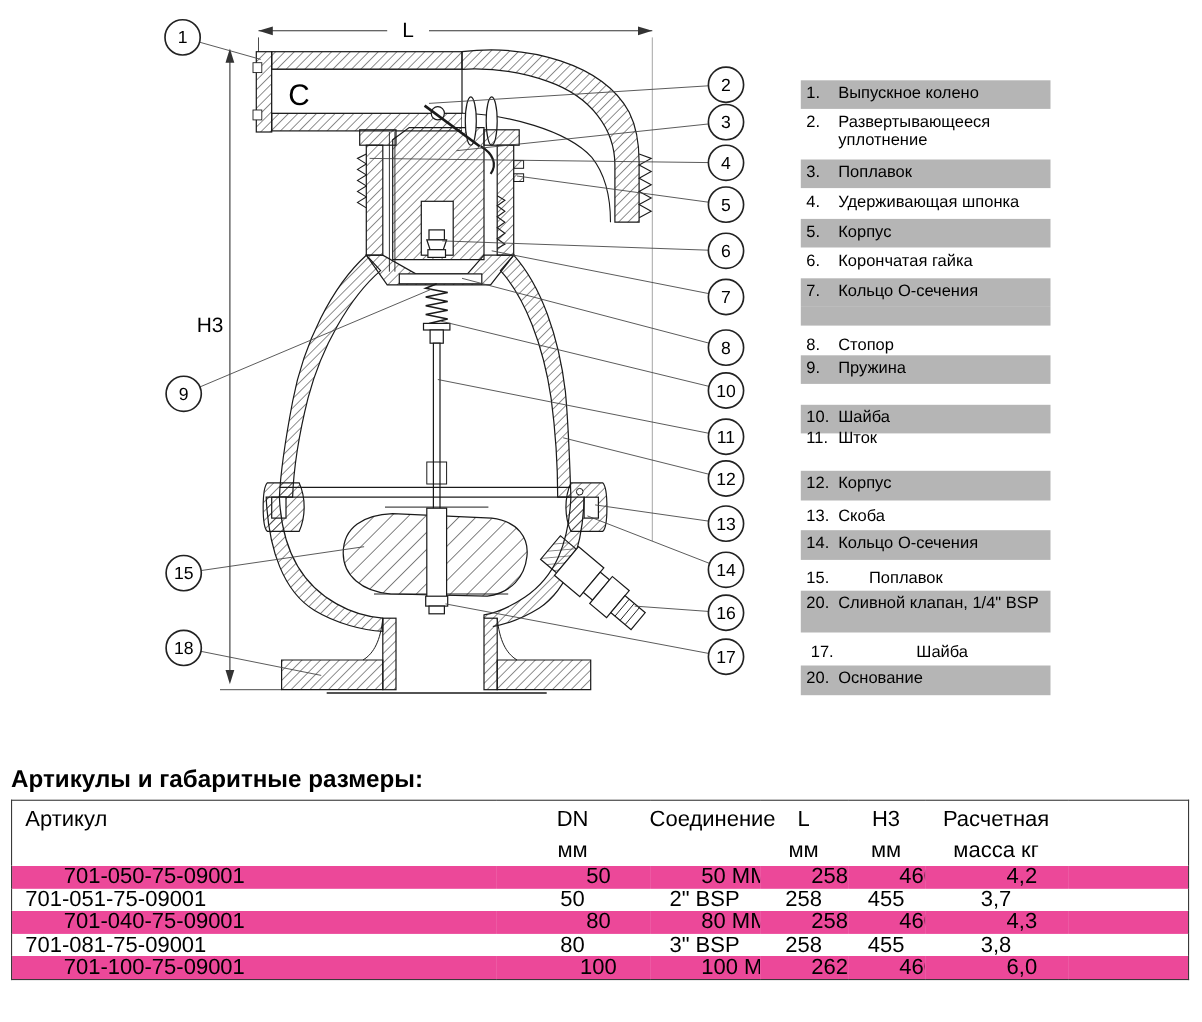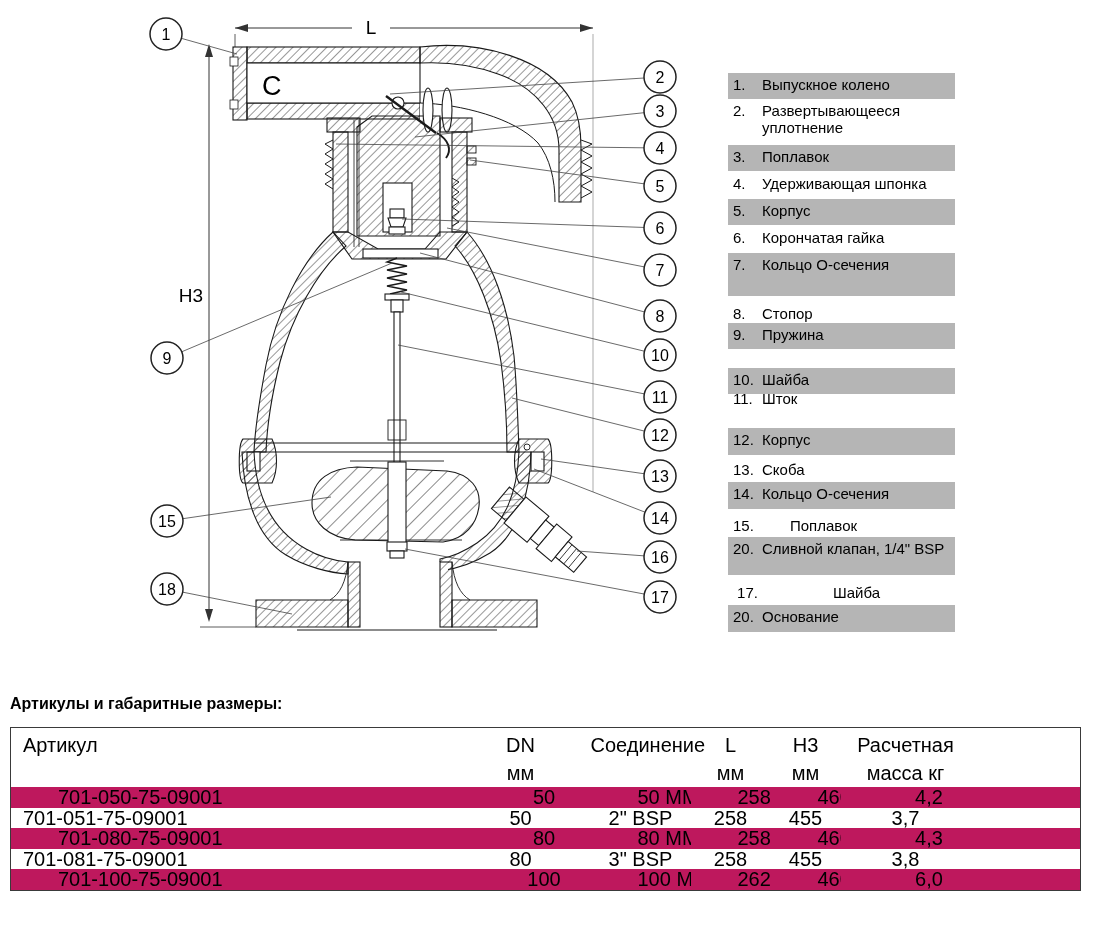--- a/index.html
+++ b/index.html
@@ -8,31 +8,31 @@
   svg text{font-family:"Liberation Sans",sans-serif;}
   
   .legend{position:absolute;left:728px;top:0;width:227px;}
   .legend-row{position:absolute;left:0;width:227px;display:flex;box-sizing:border-box;
               padding-top:3px;font-size:15px;line-height:17px;}
   .legend-row.shaded{background:#b5b5b5;}
   .legend-row .num{flex:0 0 29px;padding-left:5px;}
   .legend-row .lbl{flex:1 1 auto;padding-right:4px;}
   .legend-spacer{position:absolute;left:0;width:227px;background:#b5b5b5;}
   
-  .table-title{position:absolute;left:10px;top:695px;font-size:16px;font-weight:bold;}
+  .table-title{position:absolute;left:10px;top:695px;font-size:22px;font-weight:bold;}
   .parts-table{position:absolute;left:10px;top:727px;width:1070px;height:163px;
                border:1px solid #3a3a3a;border-collapse:collapse;table-layout:fixed;
                font-size:20px;}
   .parts-table th{font-weight:normal;vertical-align:top;padding:0;height:59px;}
   .parts-table th .l1{margin-top:7px;line-height:20px;}
   .parts-table th .l2{margin-top:8px;line-height:20px;}
   .parts-table td{padding:0;height:20.5px;line-height:20.5px;white-space:nowrap;overflow:hidden;}
   .parts-table .cleft{text-align:left;padding-left:12px;}
   .parts-table .ccent{text-align:center;}
-  .parts-table tr.shaded td{background:#be185d;padding-left:47px;}
+  .parts-table tr.shaded td{background:#ec4899;padding-left:47px;}
 </style>
 </head>
 <body>
 
 <div class="canvas">
 
   <svg viewBox="0 0 710 660" style="position:absolute;left:0;top:0;width:710px;height:660px">
     <defs>
       <pattern id="h" width="6" height="6" patternUnits="userSpaceOnUse" patternTransform="rotate(45)">
         <line x1="0" y1="0" x2="0" y2="6" stroke="#1a1a1a" stroke-width="0.9"></line>
@@ -344,21 +344,21 @@
         <tr>
           <td class="cleft">701-051-75-09001</td>
           <td class="ccent">50</td>
           <td class="ccent">2" BSP</td>
           <td class="ccent">258</td>
           <td class="ccent">455</td>
           <td class="ccent">3,7</td>
           <td class="ccent"></td>
         </tr>
         <tr class="shaded">
-          <td class="cleft">701-080-75-09001</td>
+          <td class="cleft">701-040-75-09001</td>
           <td class="ccent">80</td>
           <td class="ccent">80 MM</td>
           <td class="ccent">258</td>
           <td class="ccent">460</td>
           <td class="ccent">4,3</td>
           <td class="ccent"></td>
         </tr>
         <tr>
           <td class="cleft">701-081-75-09001</td>
           <td class="ccent">80</td>

